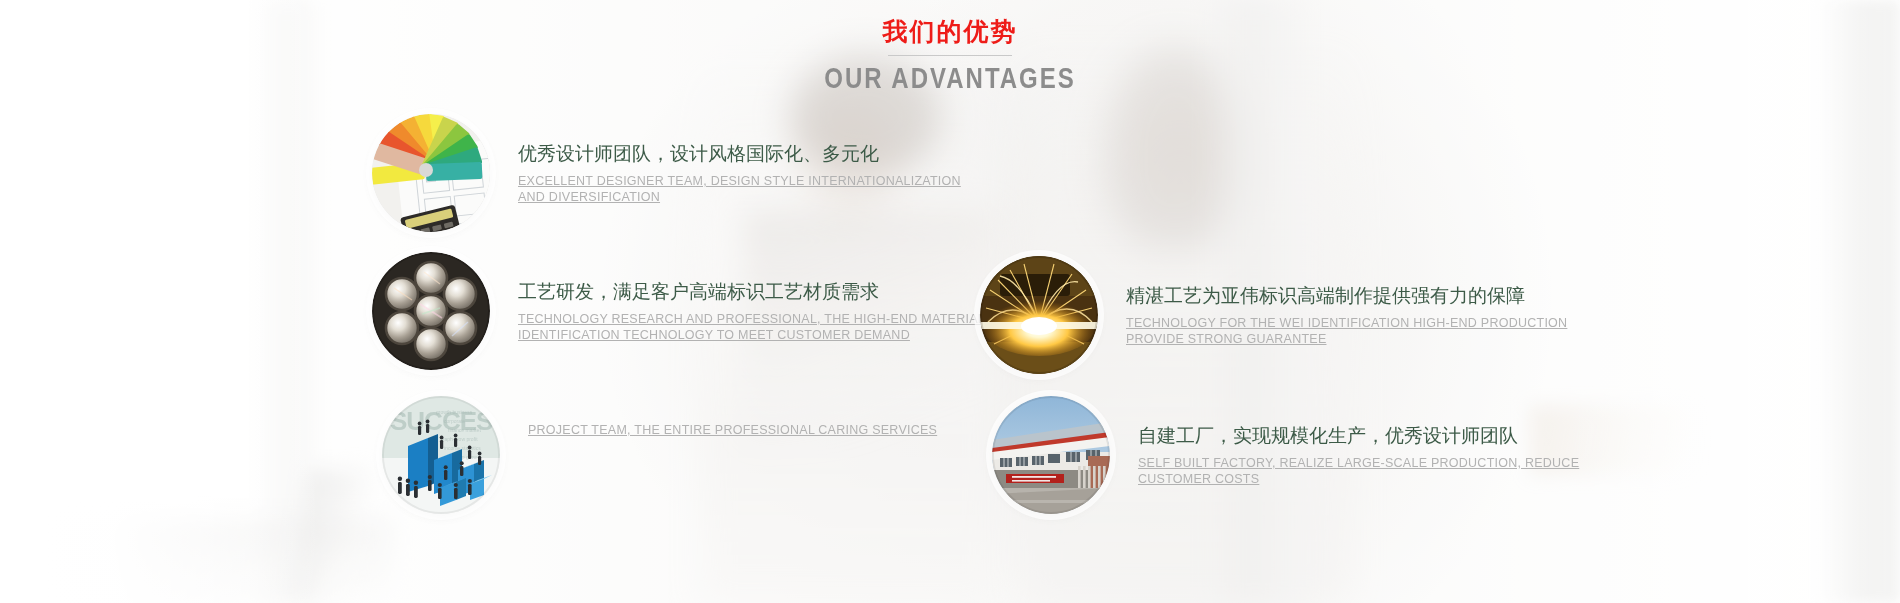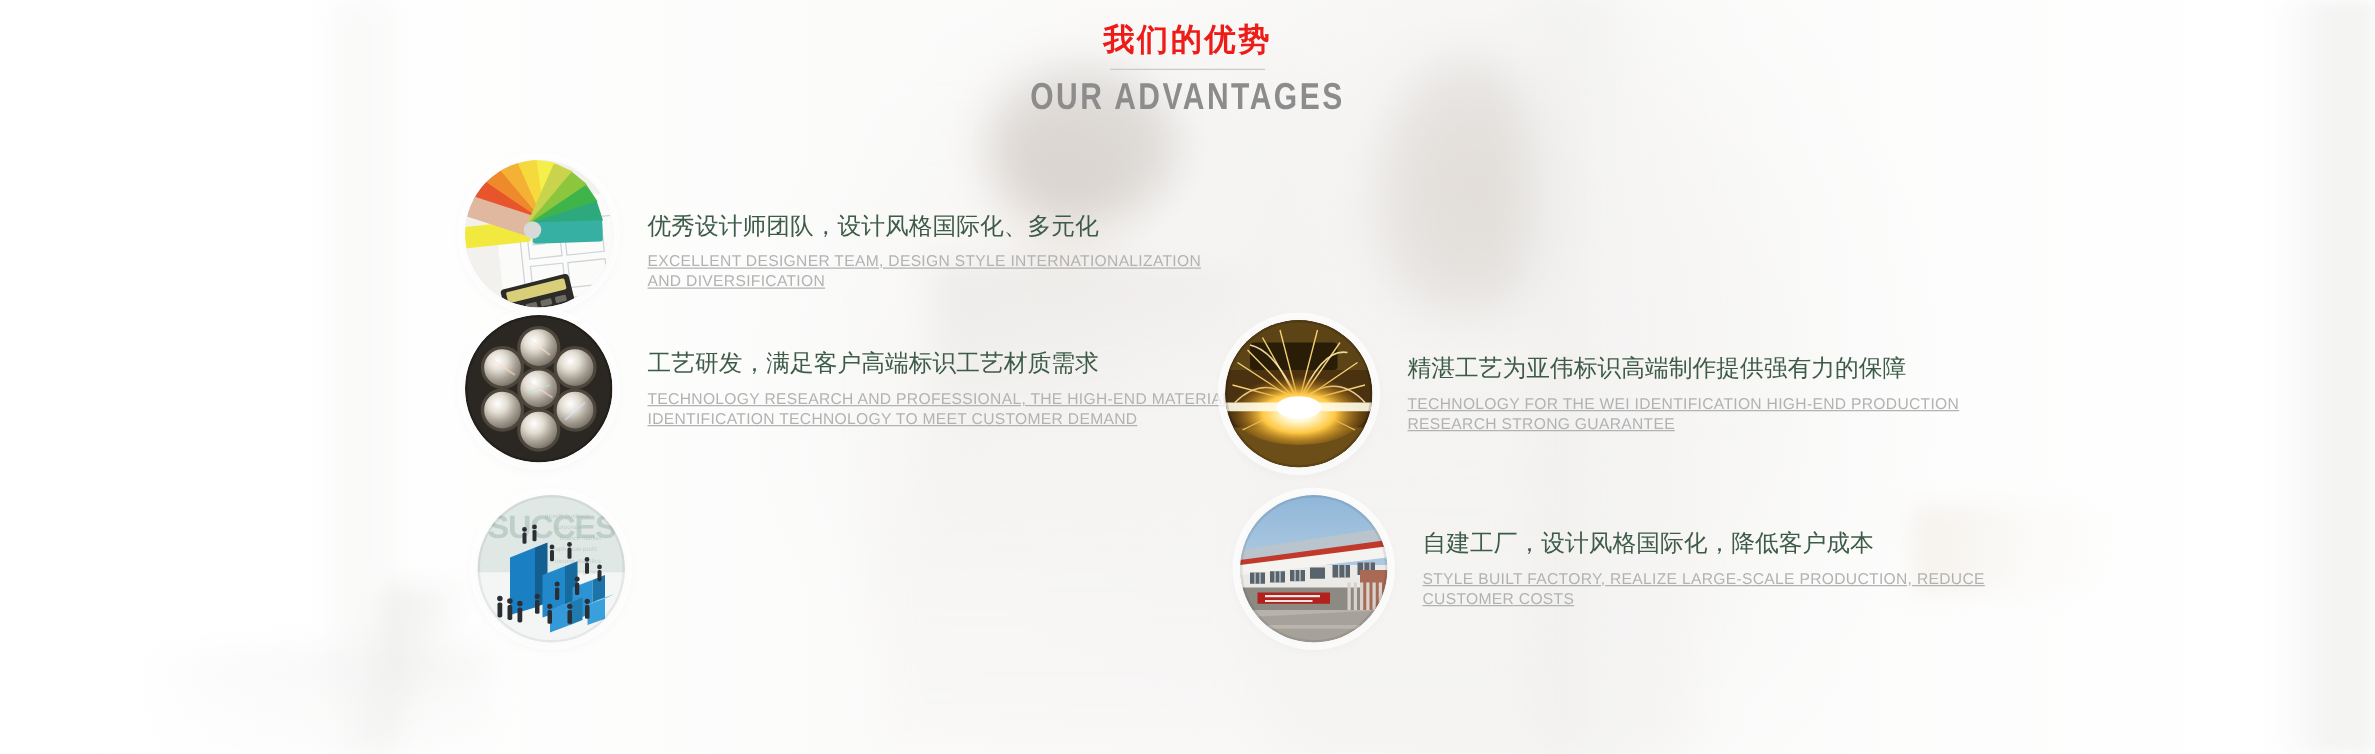--- a/index.html
+++ b/index.html
@@ -178,21 +178,21 @@
     font-size:12.5px;
     color:#b2b2b2;
     line-height:16px;
     letter-spacing:.25px;
     white-space:pre-line;
     font-family:"Liberation Sans","DejaVu Sans",sans-serif;
     text-decoration:underline;
   }
 
   
-  #adv-0{left:372px;top:128px;align-items:center;}
+  #adv-0{left:372px;top:114px;}
   #adv-1{left:372px;top:252px;}
   #adv-2{left:980px;top:256px;}
   #adv-3{left:382px;top:396px;}
   #adv-4{left:992px;top:396px;}
 </style>
 </head>
 <body>
 
 <div class="stage">
 
@@ -378,21 +378,21 @@
             <ellipse cx="59" cy="70" rx="56" ry="30" fill="url(#flash)"></ellipse>
             <rect x="0" y="66" width="118" height="7" fill="#fffbe6" opacity=".92"></rect>
             <ellipse cx="59" cy="70" rx="18" ry="9" fill="#ffffff"></ellipse>
             <circle cx="59" cy="59" r="59" fill="none" stroke="rgba(0,0,0,.14)" stroke-width="4"></circle>
           </g>
         </svg>
       </div>
       <div class="adv-text">
         <div class="adv-title">精湛工艺为亚伟标识高端制作提供强有力的保障</div>
         <div class="adv-sub">TECHNOLOGY FOR THE WEI IDENTIFICATION  HIGH-END PRODUCTION
-RESEARCH  STRONG GUARANTEE</div>
+PROVIDE  STRONG GUARANTEE</div>
       </div>
     </div>
 
     <div class="adv" id="adv-3">
       <div class="adv-icon">
         <svg viewBox="0 0 118 118" xmlns="http://www.w3.org/2000/svg">
           <defs>
             <clipPath id="c3">
                 <circle cx="59" cy="59" r="59"></circle>
               </clipPath>
@@ -493,20 +493,21 @@
               <g>
                   <rect x="32" y="90" width="3.8" height="12" rx="1.4"></rect>
                   <circle cx="33.9" cy="86.8" r="2.2"></circle>
                 </g>
             </g>
             <circle cx="59" cy="59" r="59" fill="none" stroke="rgba(0,0,0,.06)" stroke-width="4"></circle>
           </g>
         </svg>
       </div>
       <div class="adv-text">
+        <div class="adv-sub">PROJECT TEAM, THE ENTIRE PROFESSIONAL CARING SERVICES</div>
       </div>
     </div>
 
     <div class="adv" id="adv-4">
       <div class="adv-icon">
         <svg viewBox="0 0 118 118" xmlns="http://www.w3.org/2000/svg">
           <defs>
             <clipPath id="c4">
                 <circle cx="59" cy="59" r="59"></circle>
               </clipPath>
@@ -564,20 +565,20 @@
             </g>
 
             <rect x="0" y="92" width="118" height="26" fill="#b7b3ac"></rect>
             <polygon points="0,98 118,92 118,118 0,118" fill="#a6a199"></polygon>
             <rect x="0" y="104" width="118" height="3" fill="#c7c3bc" opacity=".6"></rect>
             <circle cx="59" cy="59" r="59" fill="none" stroke="rgba(0,0,0,.08)" stroke-width="4"></circle>
           </g>
         </svg>
       </div>
       <div class="adv-text">
-        <div class="adv-title">自建工厂，设计风格国际化，降低客户成本</div>
-        <div class="adv-sub">STYLE BUILT FACTORY, REALIZE LARGE-SCALE PRODUCTION, REDUCE
+        <div class="adv-title">自建工厂，实现规模化生产，优秀设计师团队</div>
+        <div class="adv-sub">SELF BUILT FACTORY, REALIZE LARGE-SCALE PRODUCTION, REDUCE
 CUSTOMER COSTS</div>
       </div>
     </div>
 
   </div>
 </div>
 
 </body></html>

